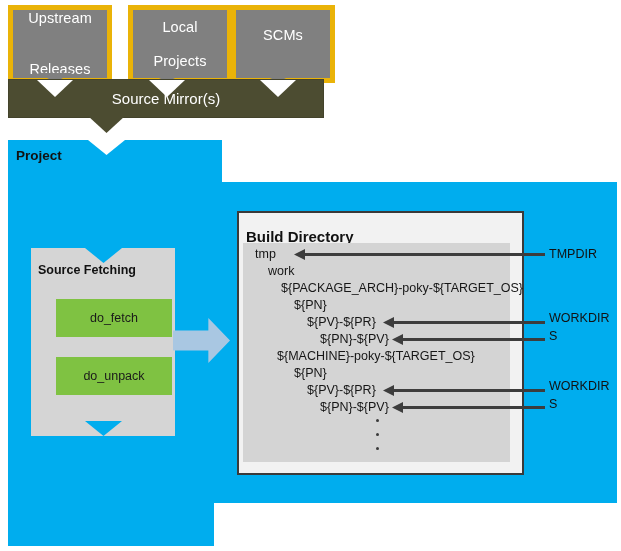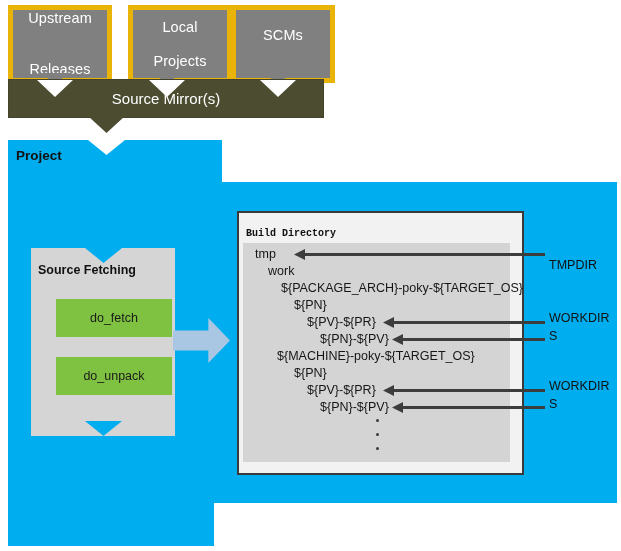--- a/index.html
+++ b/index.html
@@ -78,21 +78,21 @@
   .block-arrow{
     position:absolute;background:#a9c7e2;
     clip-path:polygon(0 28%,62% 28%,62% 0,100% 50%,62% 100%,62% 72%,0 72%);
   }
 
   
   .build-panel{
     position:absolute;background:#f2f2f2;border:2px solid #3a3a3a;
   }
   .build-title{
-    position:absolute;font-weight:bold;font-size:10px;color:#111;font-family:Liberation Mono, monospace;
+    position:absolute;font-weight:bold;font-size:15px;color:#111;
   }
   .tree-area{
     position:absolute;background:#d4d4d4;
   }
   .tree-line{
     position:absolute;font-size:12.5px;color:#161616;white-space:nowrap;
     line-height:17px;
   }
   .tree-dot{
     position:absolute;width:3px;height:3px;background:#3a3a3a;border-radius:50%;
@@ -189,21 +189,21 @@
   <div class="tree-line" style="left:294px;top:365px;">${PN}</div>
   <div class="tree-line" style="left:307px;top:382px;">${PV}-${PR}</div>
   <div class="tree-line" style="left:320px;top:399px;">${PN}-${PV}</div>
 
   <div class="tree-dot" style="left:376px;top:419px;"></div>
   <div class="tree-dot" style="left:376px;top:433px;"></div>
   <div class="tree-dot" style="left:376px;top:447px;"></div>
 
   <div class="ann-line" style="left:305px;top:253px;width:240px;"></div>
   <div class="ann-head" style="left:294px;top:249px;"></div>
-  <div class="ann-label" style="left:549px;top:258px;">TMPDIR</div>
+  <div class="ann-label" style="left:549px;top:247px;">TMPDIR</div>
 
   <div class="ann-line" style="left:394px;top:321px;width:151px;"></div>
   <div class="ann-head" style="left:383px;top:317px;"></div>
   <div class="ann-label" style="left:549px;top:311px;">WORKDIR</div>
 
   <div class="ann-line" style="left:403px;top:338px;width:142px;"></div>
   <div class="ann-head" style="left:392px;top:334px;"></div>
   <div class="ann-label" style="left:549px;top:329px;">S</div>
 
   <div class="ann-line" style="left:394px;top:389px;width:151px;"></div>

